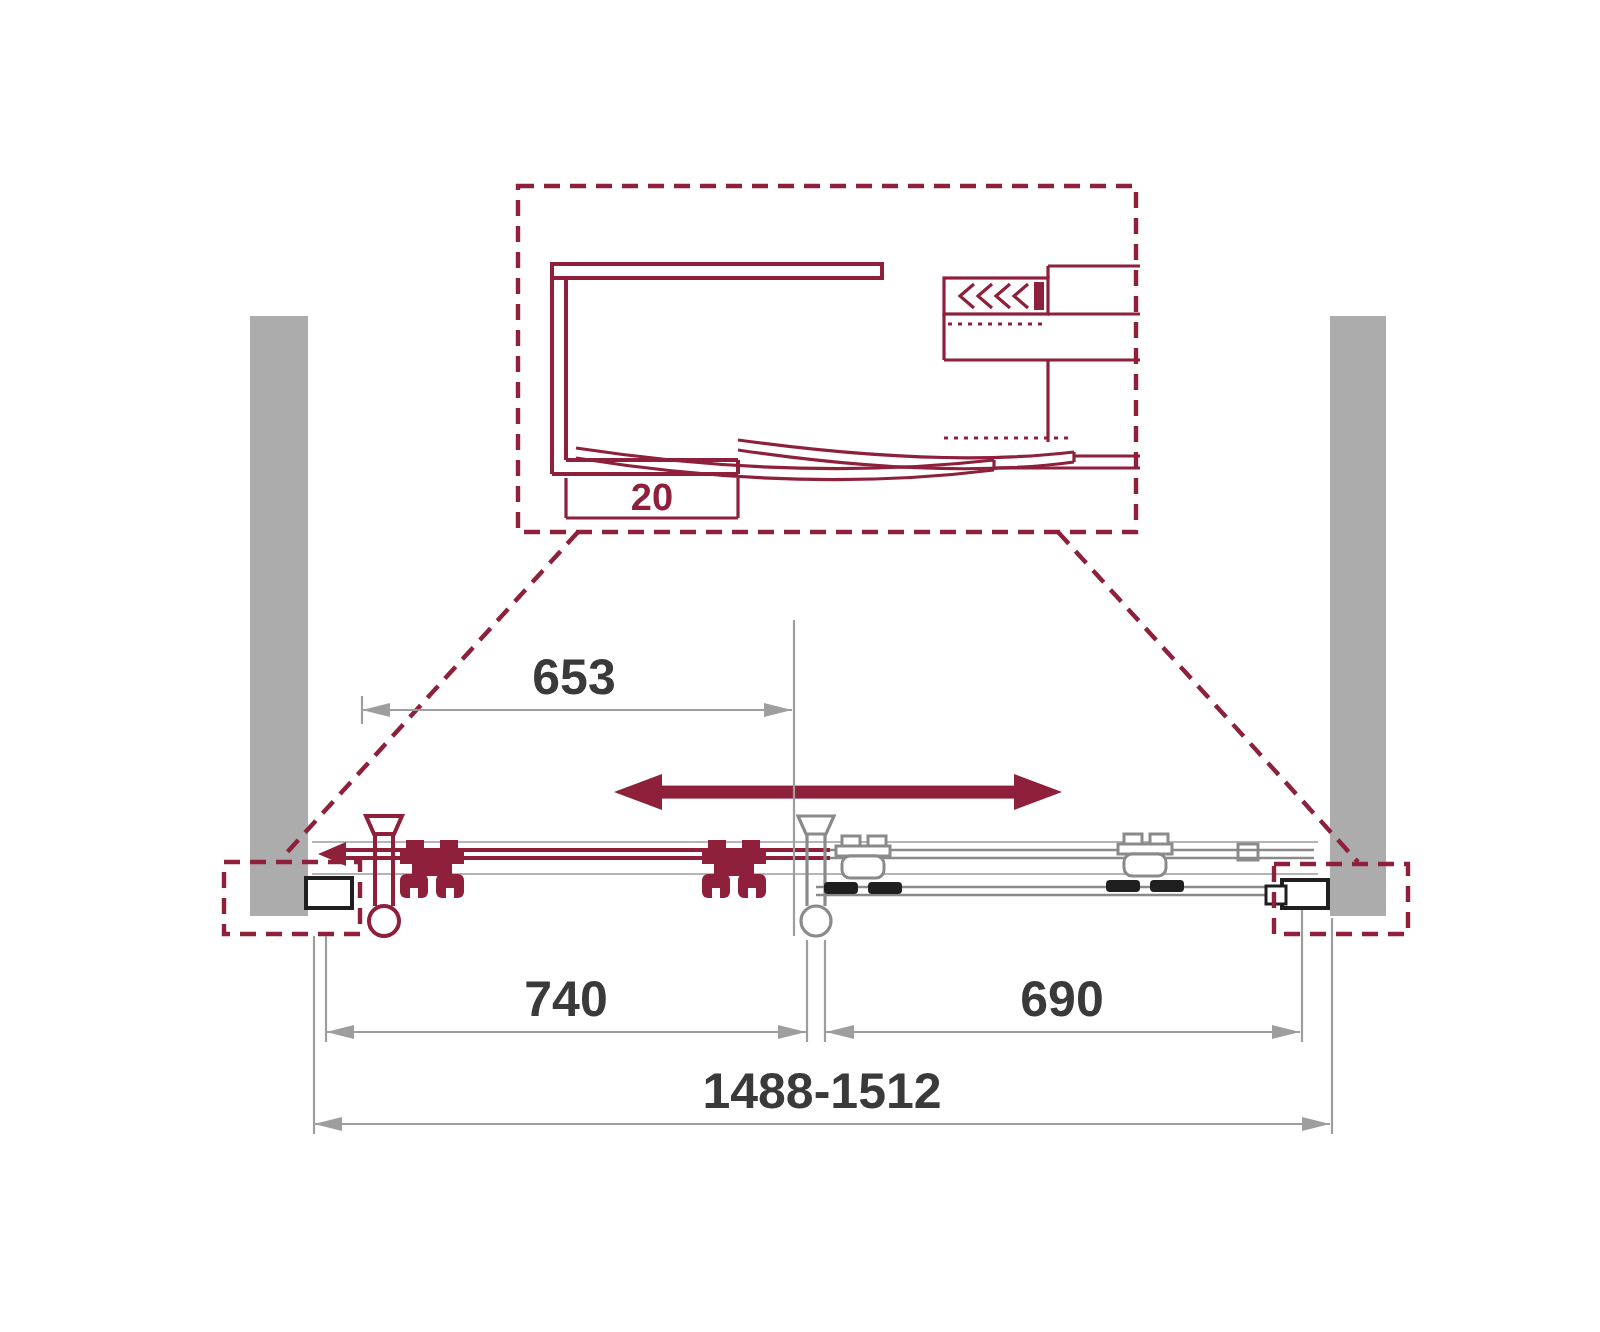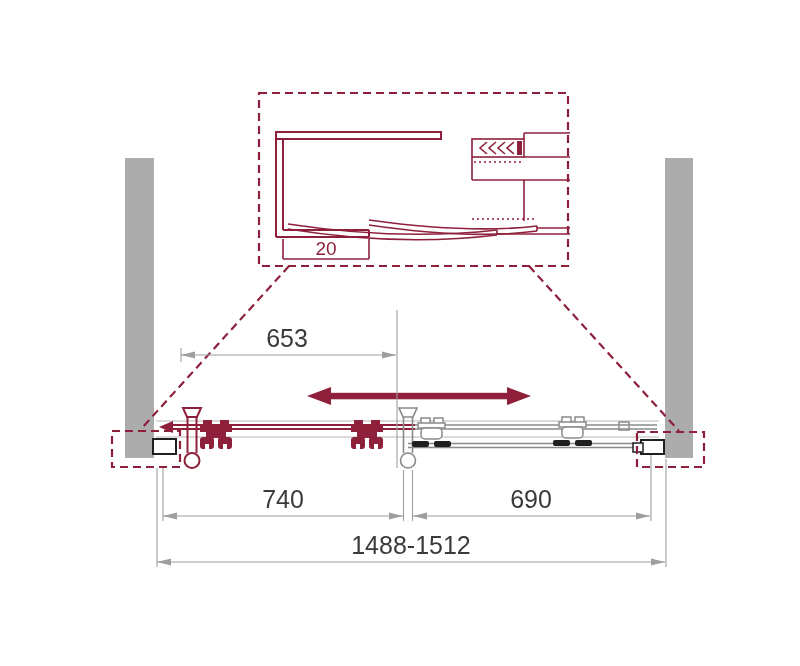--- a/index.html
+++ b/index.html
@@ -5,21 +5,21 @@
   :root{
     --accent-red:#8E203C;
     --wall-gray:#ACACAC;
     --dim-line-gray:#9E9E9E;
     --text-dark:#3A3A3A;
     --component-gray:#8A8A8A;
     --component-dark:#1F1F1F;
     --background:#FFFFFF;
   }
   html,body{margin:0;padding:0;background:var(--background);}
-  .canvas{width:696px;height:666px;position:relative;background:var(--background);}
+  .canvas{width:696px;height:666px;position:relative;background:var(--background);font-weight:bold;}
   svg{display:block;}
   
   .rs{stroke:var(--accent-red);fill:none;stroke-width:2;}
   .rs-thin{stroke:var(--accent-red);fill:none;stroke-width:1.6;}
   .rdot{stroke:var(--accent-red);fill:none;stroke-width:1.4;stroke-dasharray:2 3;}
   .rfill{fill:var(--accent-red);stroke:none;}
   .rdash{stroke:var(--accent-red);fill:none;stroke-width:2.2;stroke-dasharray:8 5;}
   
   .gs{stroke:var(--component-gray);fill:#fff;stroke-width:1.5;}
   .gline{stroke:var(--component-gray);fill:none;stroke-width:1.3;}

